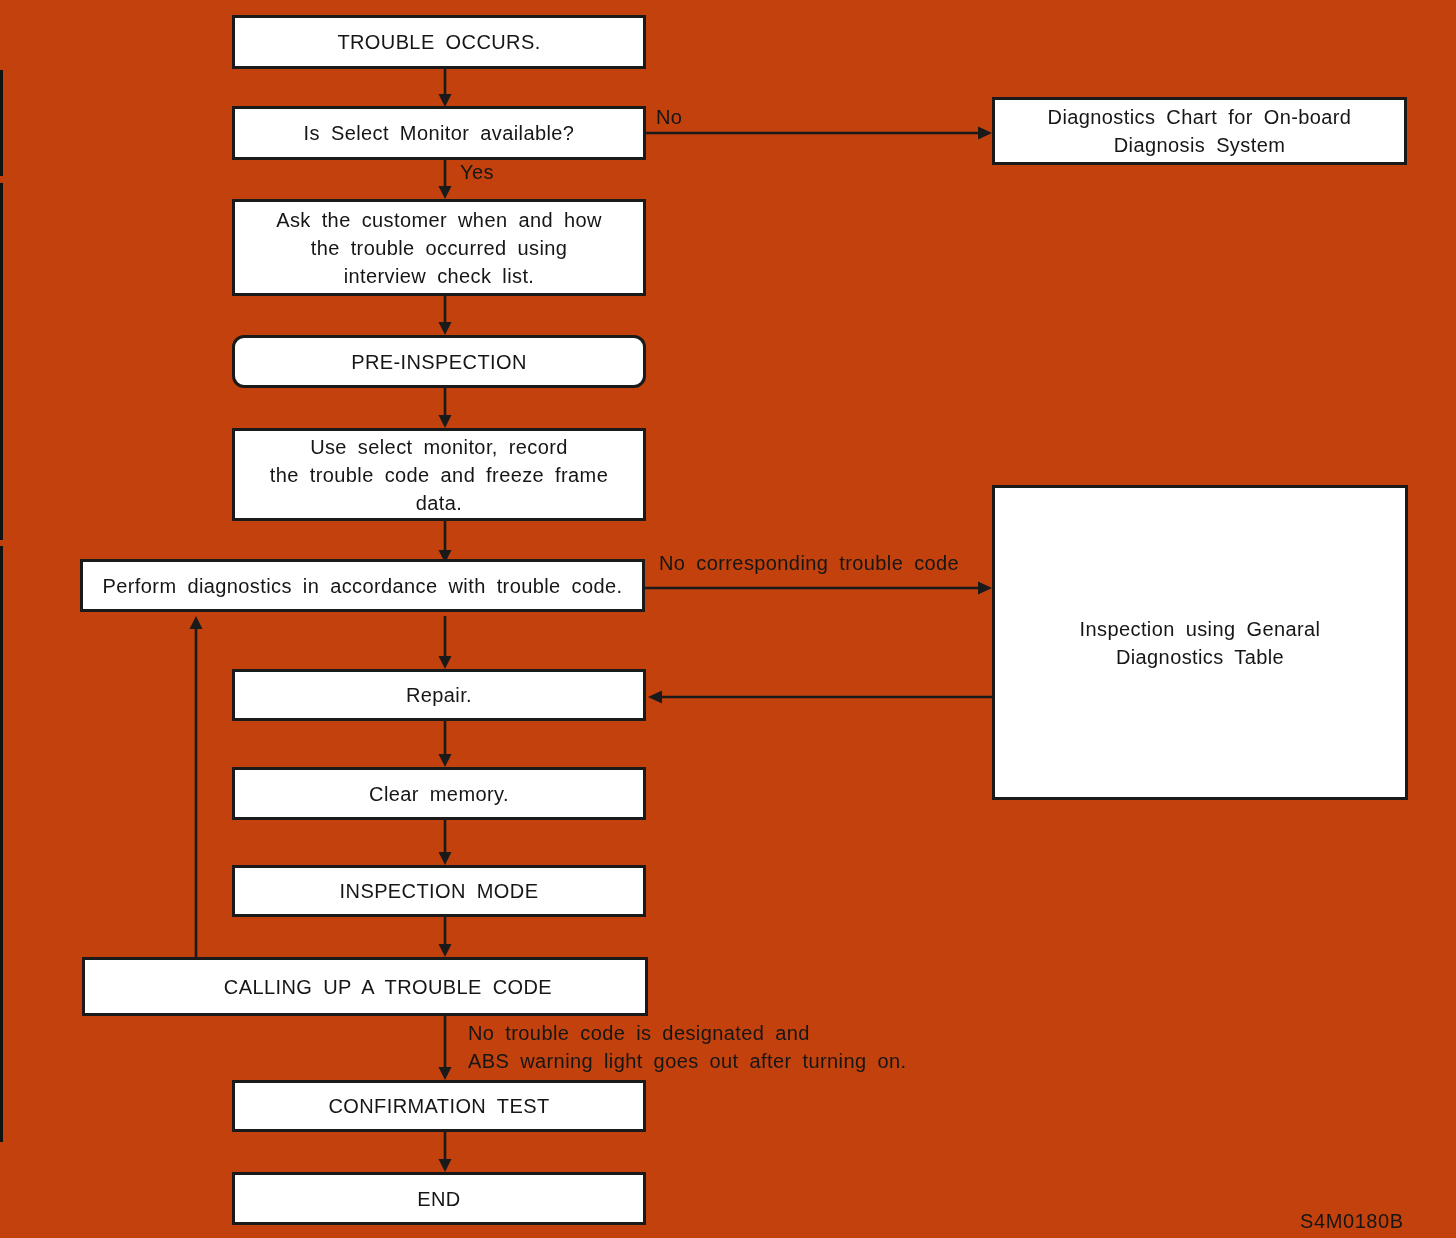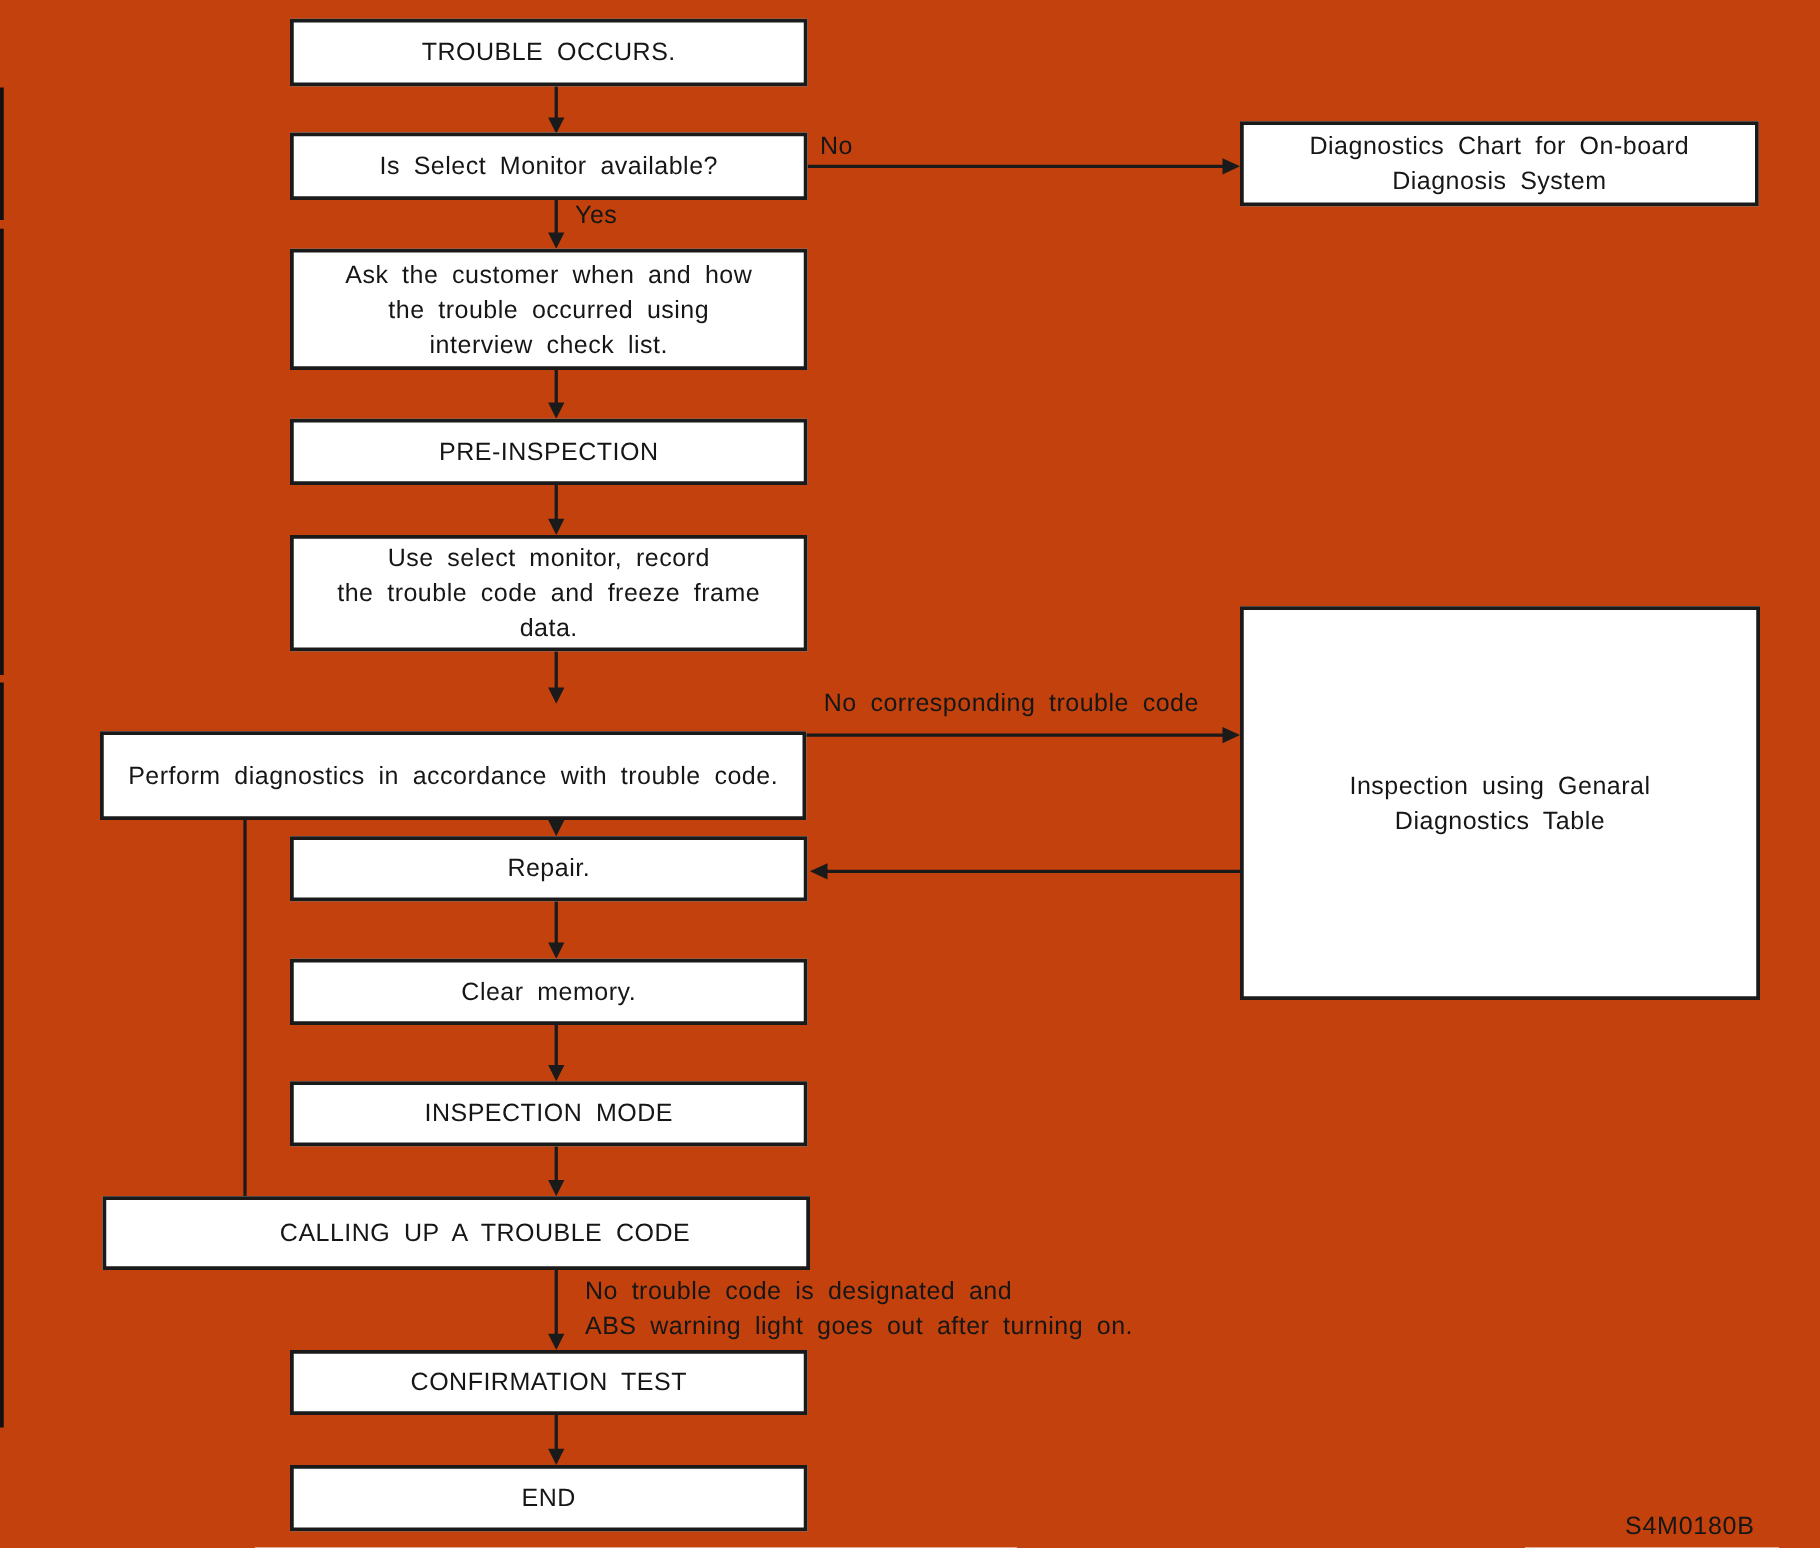--- a/index.html
+++ b/index.html
@@ -66,23 +66,23 @@
     top: 1210px;
     font-size: 20px;
     letter-spacing: 0.6px;
   }
 
   
   #n-trouble-occurs      { left:232px; top:15px;   width:414px; height:54px; }
   #n-select-monitor-q    { left:232px; top:106px;  width:414px; height:54px; }
   #n-diagnostics-chart   { left:992px; top:97px;   width:415px; height:68px; }
   #n-ask-customer        { left:232px; top:199px;  width:414px; height:97px; }
-  #n-pre-inspection      { left:232px; top:335px;  width:414px; height:53px; }
+  #n-pre-inspection      { left:232px; top:335px;  width:414px; height:53px;border-radius:12px; }
   #n-use-select-monitor  { left:232px; top:428px;  width:414px; height:93px; }
-  #n-perform-diagnostics { left:80px;  top:585px;  width:565px; height:71px; }
+  #n-perform-diagnostics { left:80px;  top:559px;  width:565px; height:53px; }
   #n-inspection-general  { left:992px; top:485px;  width:416px; height:315px; }
   #n-repair              { left:232px; top:669px;  width:414px; height:52px; }
   #n-clear-memory        { left:232px; top:767px;  width:414px; height:53px; }
   #n-inspection-mode     { left:232px; top:865px;  width:414px; height:52px; }
   #n-calling-up          { left:82px;  top:957px;  width:566px; height:59px;padding-left:46px; }
   #n-confirmation-test   { left:232px; top:1080px; width:414px; height:52px; }
   #n-end                 { left:232px; top:1172px; width:414px; height:53px;align-items:center; }
 
   
   #lbl-no                 { left:656px; top:104px; }

